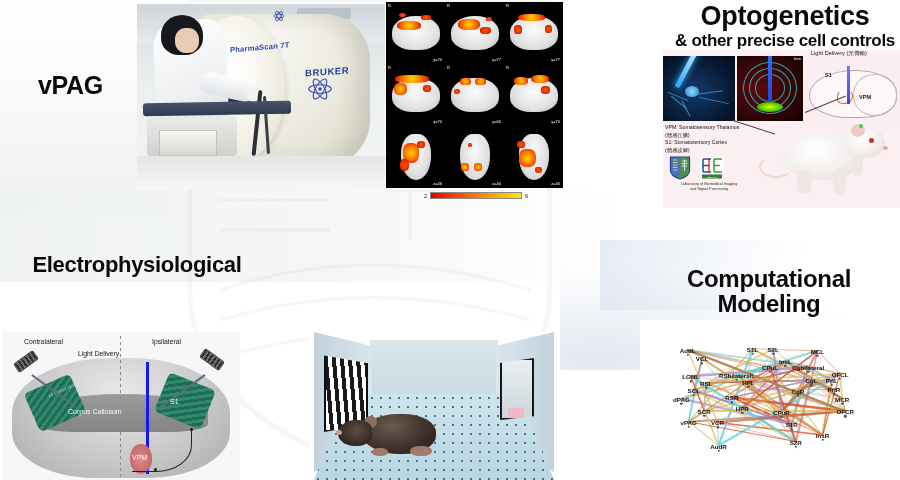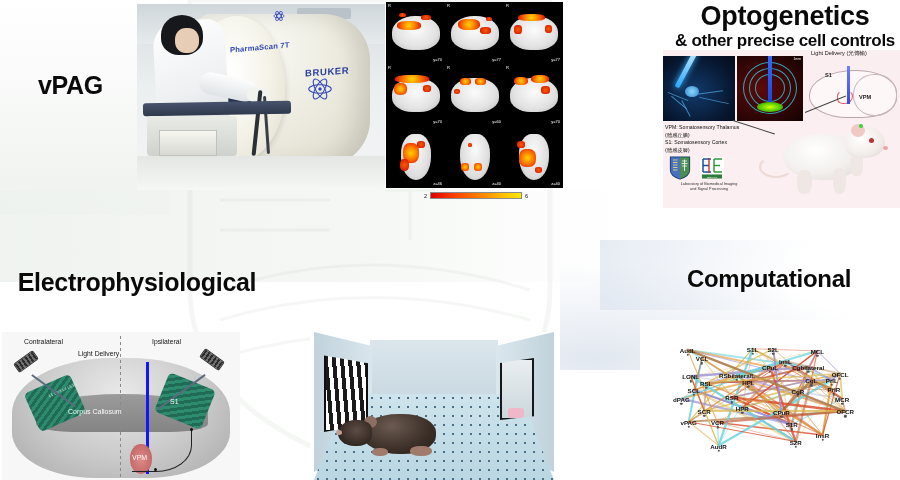--- a/index.html
+++ b/index.html
@@ -51,21 +51,21 @@
 
   
   .heading {
     position:absolute; font-weight:bold; color:#0a0a0a; line-height:1.06;
     letter-spacing:-0.3px; text-align:center;
   }
   #h-fmri      { left:8px;  top:72px;  width:125px; font-size:25px; }
   #h-opto      { left:656px; top:2px;  width:258px; }
   #h-opto .l1  { font-size:27px; display:block; }
   #h-opto .l2  { font-size:17px; display:block; margin-top:1px; }
-  #h-ephys     { left:6px;  top:269px; width:262px; font-size:25px;text-align:center; }
+  #h-ephys     { left:6px;  top:253px; width:262px; font-size:22px;text-align:center; }
   #h-behav     { left:318px; top:267px; width:236px; font-size:24px; }
   #h-comp      { left:634px; top:266px; width:270px; font-size:24px; }
 
   
   #fmri-photo {
     position:absolute; left:137px; top:4px; width:248px; height:186px;
     background:
       linear-gradient(180deg,#d9dde0 0%,#eceff0 45%,#f3f5f5 100%);
     overflow:hidden;
   }
@@ -724,20 +724,21 @@
     <div class="rat2-body"></div>
     <div class="rat2-foot" style="left:100px;top:114px;width:22px;height:10px;"></div>
     <div class="rat2-foot" style="left:62px;top:116px;width:16px;height:8px;"></div>
     <div class="rat2-ear"></div>
     <div class="rat2-head"></div>
     <div class="rat2-nose"></div>
   </div>
 
   <div class="heading" id="h-comp">
     <span>Computational</span><br>
+    <span>Modeling</span>
   </div>
 
   <div id="comp-box">
     <svg id="comp-svg" viewBox="0 0 258 160" preserveAspectRatio="none">
         <line x1="155.78" y1="121.58" x2="102.22" y2="87.92" stroke="#d94c2a" stroke-width="1.42" stroke-opacity="0.74" stroke-linecap="round"></line>
         <line x1="48.66" y1="101.78" x2="91.92" y2="77.36" stroke="#b08050" stroke-width="0.57" stroke-opacity="0.75" stroke-linecap="round"></line>
         <line x1="182.56" y1="114.98" x2="47.629999999999995" y2="29.84" stroke="#6fd4e0" stroke-width="1.51" stroke-opacity="0.62" stroke-linecap="round"></line>
         <line x1="91.92" y1="77.36" x2="145.48" y2="41.06" stroke="#d94c2a" stroke-width="0.91" stroke-opacity="0.80" stroke-linecap="round"></line>
         <line x1="202.13" y1="78.67999999999999" x2="130.03" y2="47" stroke="#b08050" stroke-width="0.58" stroke-opacity="0.57" stroke-linecap="round"></line>
         <line x1="77.5" y1="102.44000000000001" x2="182.56" y2="114.98" stroke="#d94c2a" stroke-width="1.44" stroke-opacity="0.80" stroke-linecap="round"></line>

